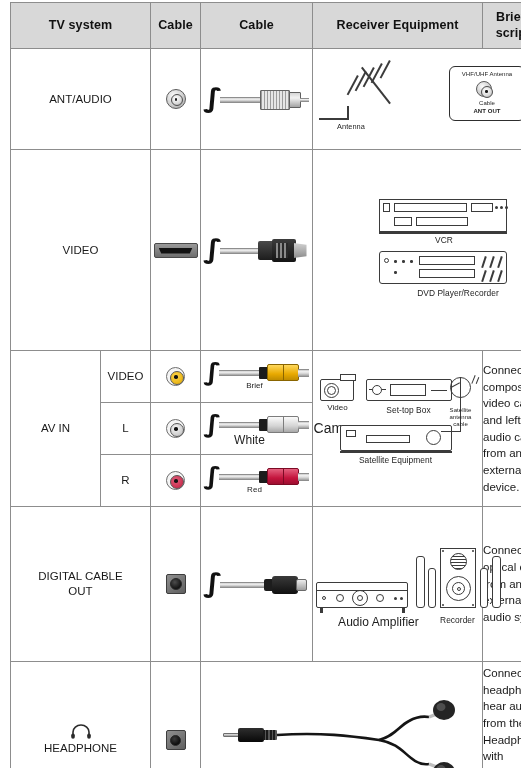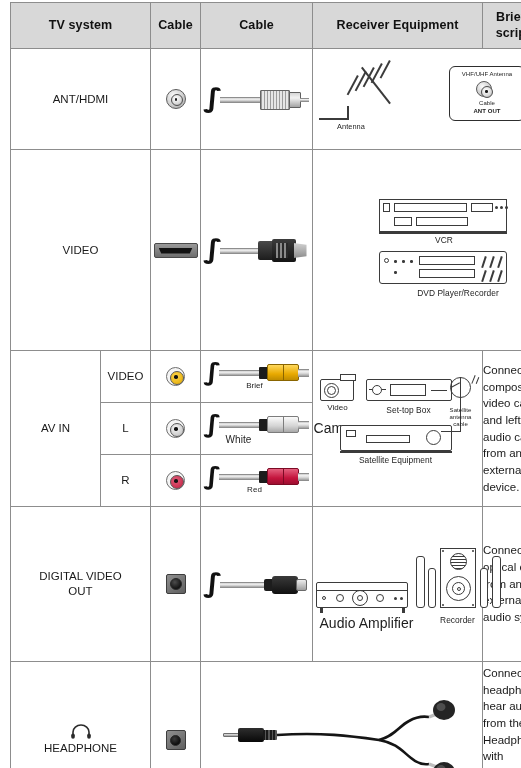--- a/index.html
+++ b/index.html
@@ -183,21 +183,21 @@
         <th>
           <span>Brief De-</span><br>
           <span>scription</span>
         </th>
       </tr>
     </thead>
 
     <tbody>
 
       <tr style="height:93px">
-        <td colspan="2" class="lbl-cell">ANT/HDMI</td>
+        <td colspan="2" class="lbl-cell">ANT/AUDIO</td>
 
         <td class="port-cell">
           <div class="coax"></div>
         </td>
 
         <td class="cable-cell">
           <div class="art" style="width:108px;height:40px">
             <span class="hook" style="left:2px;top:4px;font-size:26px">∫</span>
             <span class="shaft" style="left:17px;top:18px;width:42px;height:6px"></span>
             <span style="position:absolute;left:57px;top:11px;width:30px;height:20px;background:repeating-linear-gradient(90deg,#9c9c9c 0 1.5px,#e6e6e6 1.5px 3px);border:1px solid #646464;border-radius:1px"></span>
@@ -354,21 +354,21 @@
           <div class="rca white"></div>
         </td>
         <td class="cable-cell">
           <div class="art" style="width:108px;height:38px">
             <span class="hook" style="left:2px;top:0px;font-size:24px">∫</span>
             <span class="shaft" style="left:16px;top:12px;width:42px;height:6px"></span>
             <span style="position:absolute;left:56px;top:9px;width:10px;height:12px;background:#1c1c1c;border-radius:1px"></span>
             <span style="position:absolute;left:64px;top:6px;width:32px;height:17px;background:linear-gradient(to bottom,#fbfbfb,#d4d4d4 60%,#a8a8a8);border:1px solid #7c7c7c;border-radius:2px"></span>
             <span class="ln" style="left:80px;top:6px;width:1px;height:17px;background:#7c7c7c"></span>
             <span class="shaft" style="left:95px;top:11px;width:11px;height:8px"></span>
-            <span class="cap" style="position:absolute;left:8px;top:24px;width:56px;font-size:10px">White</span>
+            <span class="cap" style="position:absolute;left:19px;top:24px;width:56px;font-size:12px">White</span>
           </div>
         </td>
       </tr>
 
       <tr style="height:52px">
         <td class="lbl-cell">R</td>
         <td class="port-cell">
           <div class="rca red"></div>
         </td>
         <td class="cable-cell">
@@ -379,21 +379,21 @@
             <span style="position:absolute;left:64px;top:6px;width:32px;height:17px;background:linear-gradient(to bottom,#e4607e,#c4143d 60%,#9d0f30);border:1px solid #7c0a24;border-radius:2px"></span>
             <span class="ln" style="left:80px;top:6px;width:1px;height:17px;background:#7c0a24"></span>
             <span class="shaft" style="left:95px;top:11px;width:11px;height:8px"></span>
             <span class="cap" style="position:absolute;left:24px;top:24px;width:56px;font-size:8px">Red</span>
           </div>
         </td>
       </tr>
 
       <tr style="height:155px">
         <td colspan="2" class="lbl-cell">
-          <span>DIGITAL VIDEO</span><br>
+          <span>DIGITAL CABLE</span><br>
           <span>OUT</span>
         </td>
 
         <td class="port-cell">
           <div class="sq-port">
               <span class="inner"></span>
             </div>
         </td>
 
         <td class="cable-cell">
@@ -413,21 +413,21 @@
             <span class="ring" style="left:8px;top:62px;width:4px;height:4px"></span>
             <span class="ring" style="left:22px;top:60px;width:8px;height:8px"></span>
             <span class="ring" style="left:38px;top:56px;width:16px;height:16px"></span>
             <span class="ring" style="left:43px;top:61px;width:6px;height:6px"></span>
             <span class="ring" style="left:62px;top:60px;width:8px;height:8px"></span>
             <span class="dot" style="left:80px;top:63px;width:3px;height:3px"></span>
             <span class="dot" style="left:86px;top:63px;width:3px;height:3px"></span>
             <span class="ln" style="left:2px;top:56px;width:92px;height:1px"></span>
             <span class="ln" style="left:6px;top:74px;width:3px;height:5px"></span>
             <span class="ln" style="left:88px;top:74px;width:3px;height:5px"></span>
-            <span class="cap" style="position:absolute;left:4px;top:82px;width:98px;font-size:14px">Audio Amplifier</span>
+            <span class="cap" style="position:absolute;left:16px;top:82px;width:98px;font-size:12px">Audio Amplifier</span>
 
             <span class="box" style="left:102px;top:22px;width:9px;height:52px;border-radius:3px"></span>
             <span class="box" style="left:114px;top:34px;width:8px;height:40px;border-radius:3px"></span>
 
             <span class="box" style="left:126px;top:14px;width:36px;height:60px"></span>
             <span class="ring" style="left:136px;top:19px;width:17px;height:17px;background:repeating-linear-gradient(0deg,#3b3b3b 0 1.4px,#fff 1.4px 3px)"></span>
             <span class="ring" style="left:132px;top:42px;width:25px;height:25px"></span>
             <span class="ring" style="left:138px;top:48px;width:13px;height:13px"></span>
             <span class="ring" style="left:143px;top:53px;width:4px;height:4px"></span>
             <span class="dot" style="left:128px;top:16px;width:2px;height:2px"></span>

